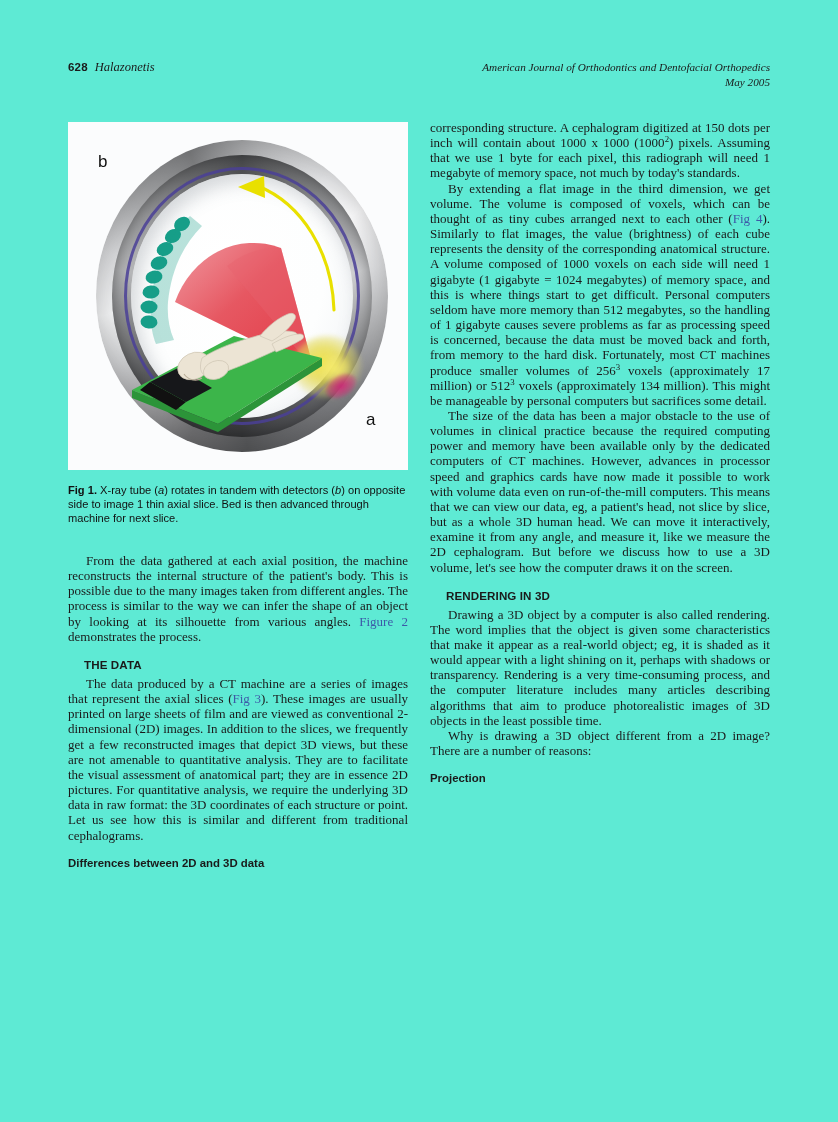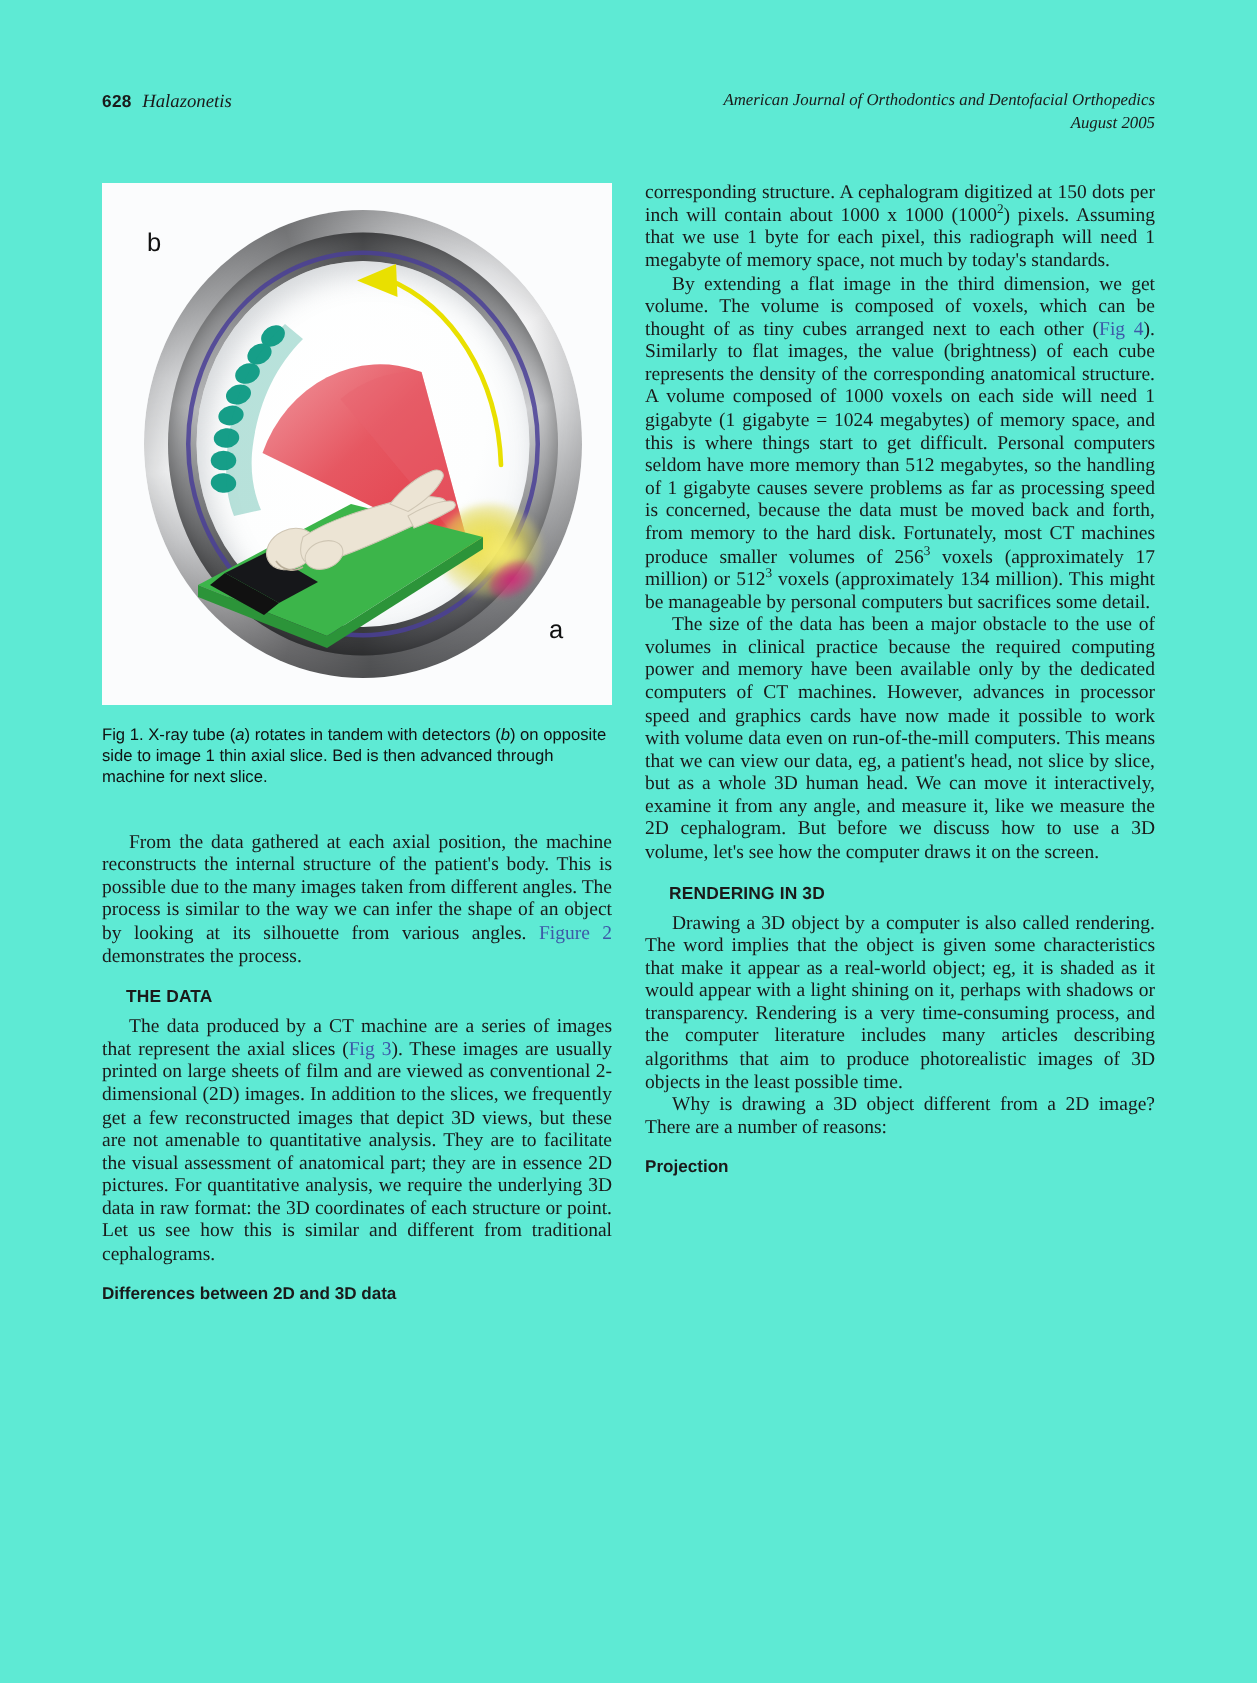--- a/index.html
+++ b/index.html
@@ -115,21 +115,21 @@
     overflow: hidden;
   }
   .fig-caption {
     margin-top: 13px;
     font-family: "Liberation Sans", sans-serif;
     font-size: 11.1px;
     line-height: 14.2px;
     text-align: left;
     color: #111;
   }
-  .fig-caption b { font-weight: normal; }
+  .fig-caption b { font-weight: bold; }
   .fig-caption i { font-style: italic; }
 
   
   .gantry-outer {
     position: absolute;
     left: 28px; top: 18px;
     width: 292px; height: 312px;
     border-radius: 50%;
     background:
       radial-gradient(ellipse 72% 72% at 50% 50%, rgba(255,255,255,0) 56%, rgba(255,255,255,0) 56.5%, rgba(0,0,0,0) 57%),
@@ -259,21 +259,21 @@
 <body>
 
 <div class="page">
 
   <div class="runhead">
     <div class="runhead-left">
       <span class="runhead-pageno">628</span><span class="runhead-author">Halazonetis</span>
     </div>
     <div class="runhead-right">
       <span>American Journal of Orthodontics and Dentofacial Orthopedics</span><br>
-      <span>August 2005</span>
+      <span>May 2005</span>
     </div>
   </div>
 
   <div class="figure-block">
     <div class="figure-art">
 
       <div class="gantry-outer"></div>
       <div class="gantry-bevel"></div>
       <div class="gantry-rim-purple"></div>
       <div class="gantry-bore">

